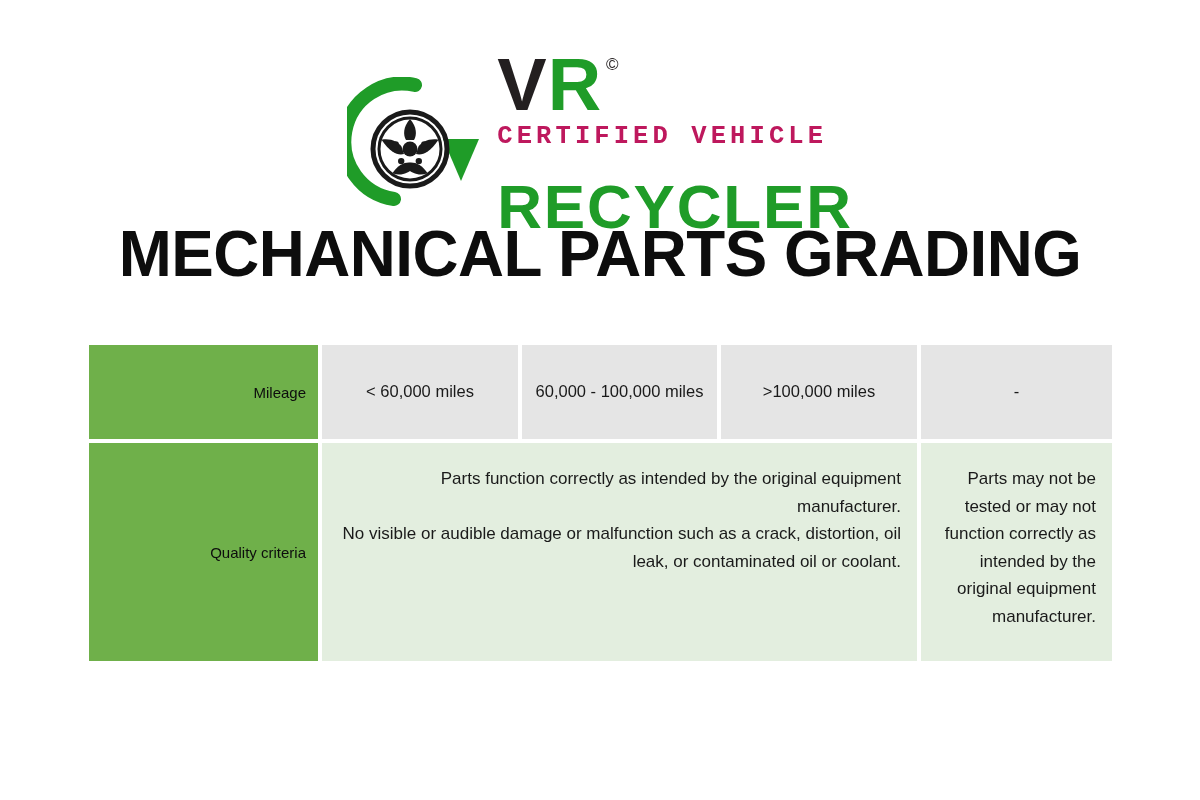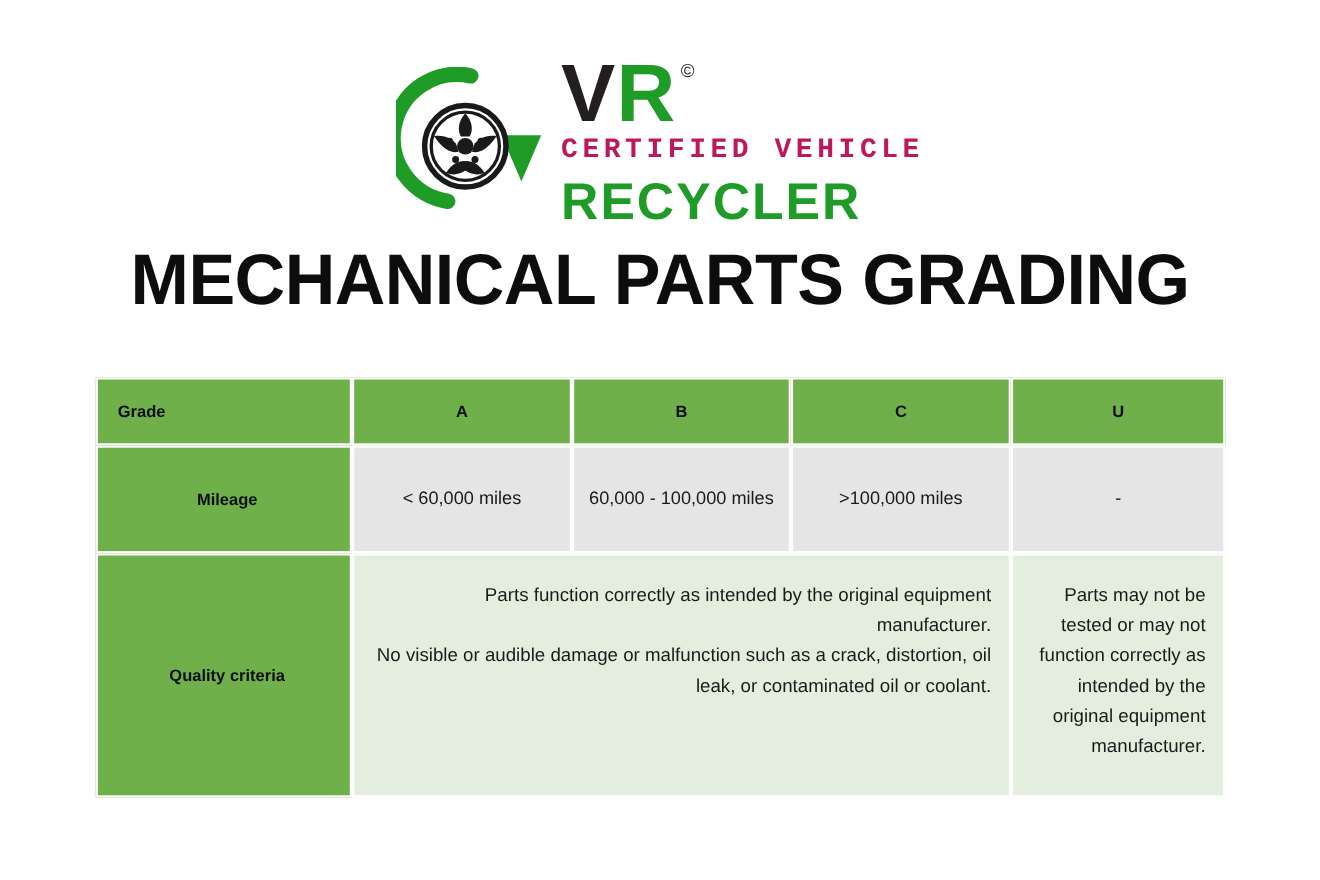--- a/index.html
+++ b/index.html
@@ -51,24 +51,24 @@
     font-weight: 700;
     font-size: 25.5px;
     letter-spacing: 4.1px;
     color: #be185d;
     margin-top: 5px;
     white-space: nowrap;
   }
   .logo-line3 {
     font-family: "Liberation Sans", sans-serif;
     font-weight: 700;
-    font-size: 47px;
+    font-size: 62px;
     letter-spacing: 1.8px;
     color: #1f9c28;
-    margin-top: 4px;
+    margin-top: 20px;
     white-space: nowrap;
   }
 
   
   .page-title {
     position: absolute;
     left: 0; top: 216px;
     width: 1200px;
     text-align: center;
     font-family: "Liberation Sans", sans-serif;
@@ -101,24 +101,24 @@
     font-weight: 700;
     font-size: 15px;
     color: #0d0d0d;
     text-align: center;
   }
   tr.header-row td.label-cell { text-align: left; padding-left: 18px; }
 
   
   td.row-label {
     background: #6fb04a;
-    font-weight: 700;
+    font-weight: 400;
     font-size: 15px;
     color: #0d0d0d;
-    text-align: center;
+    text-align: right;
     padding-left: 18px;
   }
 
   
   tr.mileage-row td.data-cell {
     background: #e5e5e5;
     height: 98px;
     text-align: center;
     font-size: 16.5px;
     color: #1a1a1a;
@@ -197,27 +197,20 @@
 
   <table class="grading-table">
     <colgroup>
       <col class="c-label">
         <col class="c-a">
         <col class="c-b">
         <col class="c-c">
         <col class="c-u">
     </colgroup>
     <tbody>
-      <tr class="header-row">
-        <td class="label-cell">Grade</td>
-        <td>A</td>
-        <td>B</td>
-        <td>C</td>
-        <td>U</td>
-      </tr>
 
       <tr class="mileage-row">
         <td class="row-label">Mileage</td>
         <td class="data-cell">&lt; 60,000 miles</td>
         <td class="data-cell">60,000 - 100,000 miles</td>
         <td class="data-cell">&gt;100,000 miles</td>
         <td class="data-cell">-</td>
       </tr>
 
       <tr class="quality-row">

